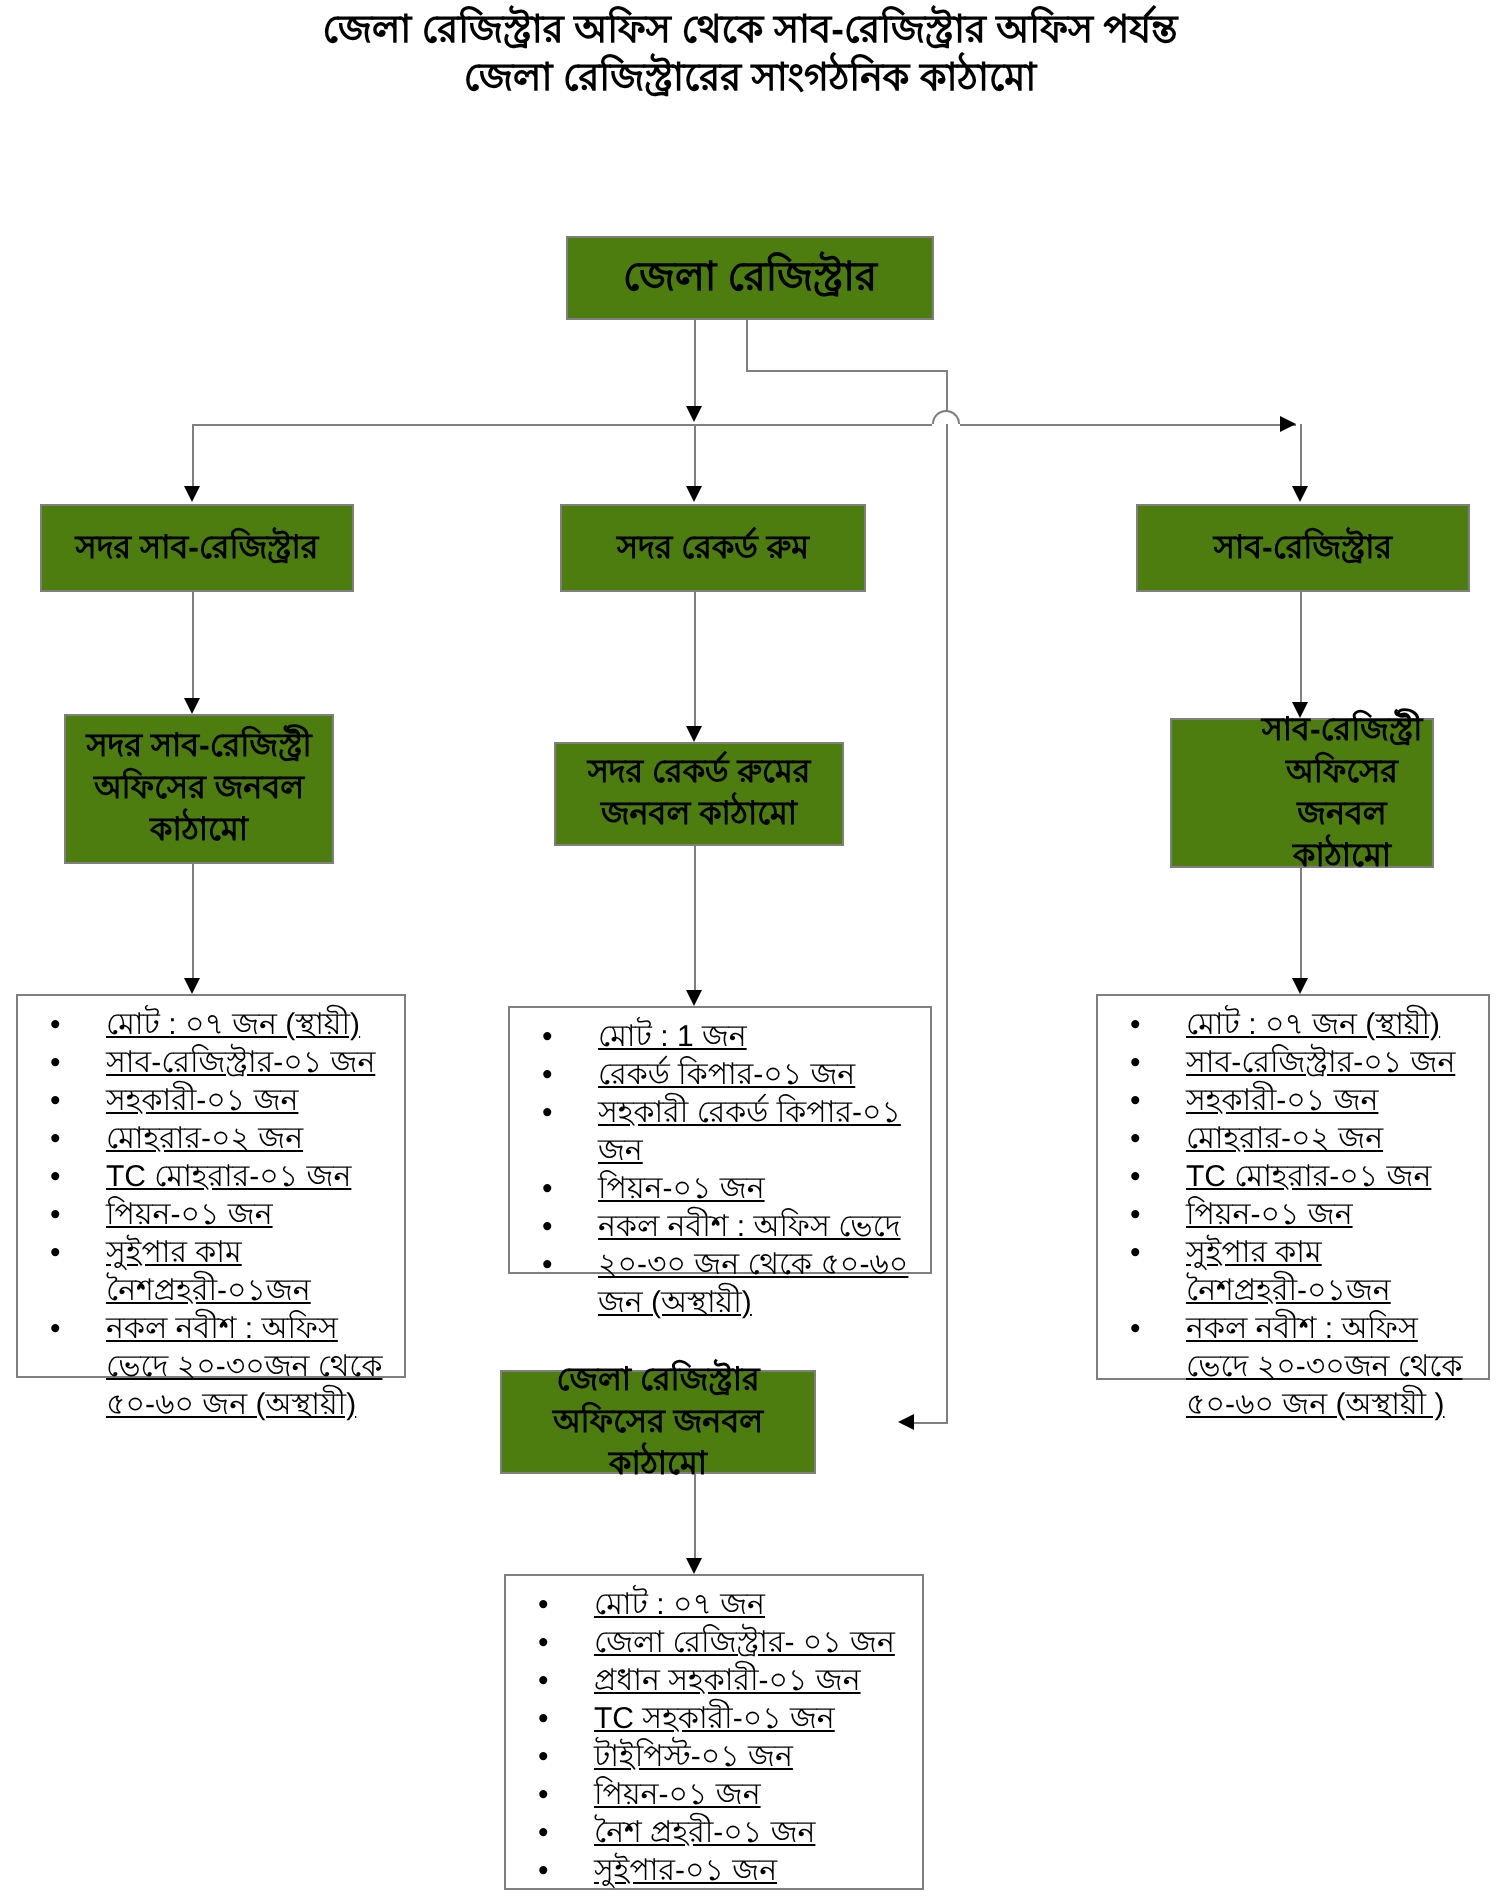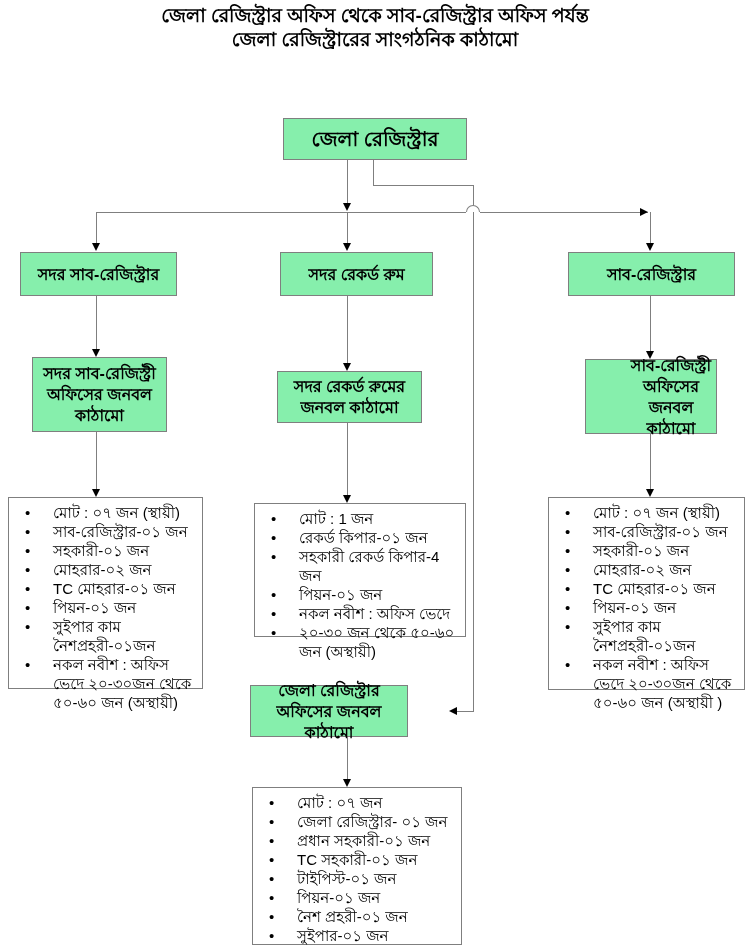--- a/index.html
+++ b/index.html
@@ -3,31 +3,31 @@
 <meta charset="utf-8">
 <style>
   html,body{margin:0;padding:0;background:#fff;}
   .canvas{
     position:relative;width:750px;height:949px;background:#fff;overflow:hidden;
     font-family:"Liberation Sans","DejaVu Sans",sans-serif;color:#000;
   }
   .title{position:absolute;left:0;top:4px;width:750px;text-align:center;
     font-weight:bold;font-size:19px;line-height:24px;}
   .box{
-    position:absolute;border:1px solid #7f7f7f;background:#86efac;
+    position:absolute;border:1px solid #7f7f7f;background:#4d7c0f;
     display:flex;align-items:center;justify-content:center;
     text-align:center;font-weight:bold;font-size:16px;line-height:21px;
     box-sizing:border-box;padding:2px 4px;
   }
   .box.root{font-size:20px;}
   .listbox{
     position:absolute;border:1px solid #7f7f7f;background:#fff;
     box-sizing:border-box;padding:5px 4px 2px 0;
   }
-  .listbox ul{margin:0;padding:0;list-style:none;}
+  .listbox ul{margin:0;padding:0;list-style:none;text-decoration:underline;}
   .listbox li{
     position:relative;padding-left:44px;font-size:15px;line-height:19px;
     font-weight:normal;
   }
   .listbox li::before{
     content:"\2022";position:absolute;left:16px;top:0;font-size:15px;
   }
   .line{position:absolute;background:#7f7f7f;}
   .hline{height:1px;}
   .vline{width:1px;}
@@ -84,21 +84,21 @@
       <li>পিয়ন-০১ জন</li>
       <li>সুইপার কাম নৈশপ্রহরী-০১জন</li>
       <li>নকল নবীশ : অফিস ভেদে ২০-৩০জন থেকে ৫০-৬০ জন (অস্থায়ী)</li>
     </ul>
   </div>
 
   <div class="listbox" style="left:254px;top:503px;width:212px;height:134px;">
     <ul>
       <li>মোট : 1 জন</li>
       <li>রেকর্ড কিপার-০১ জন</li>
-      <li>সহকারী রেকর্ড কিপার-4 জন</li>
+      <li>সহকারী রেকর্ড কিপার-০১ জন</li>
       <li>পিয়ন-০১ জন</li>
       <li>নকল নবীশ : অফিস ভেদে</li>
       <li>২০-৩০ জন থেকে ৫০-৬০ জন (অস্থায়ী)</li>
     </ul>
   </div>
 
   <div class="listbox" style="left:548px;top:497px;width:197px;height:193px;">
     <ul>
       <li>মোট : ০৭ জন (স্থায়ী)</li>
       <li>সাব-রেজিস্ট্রার-০১ জন</li>

